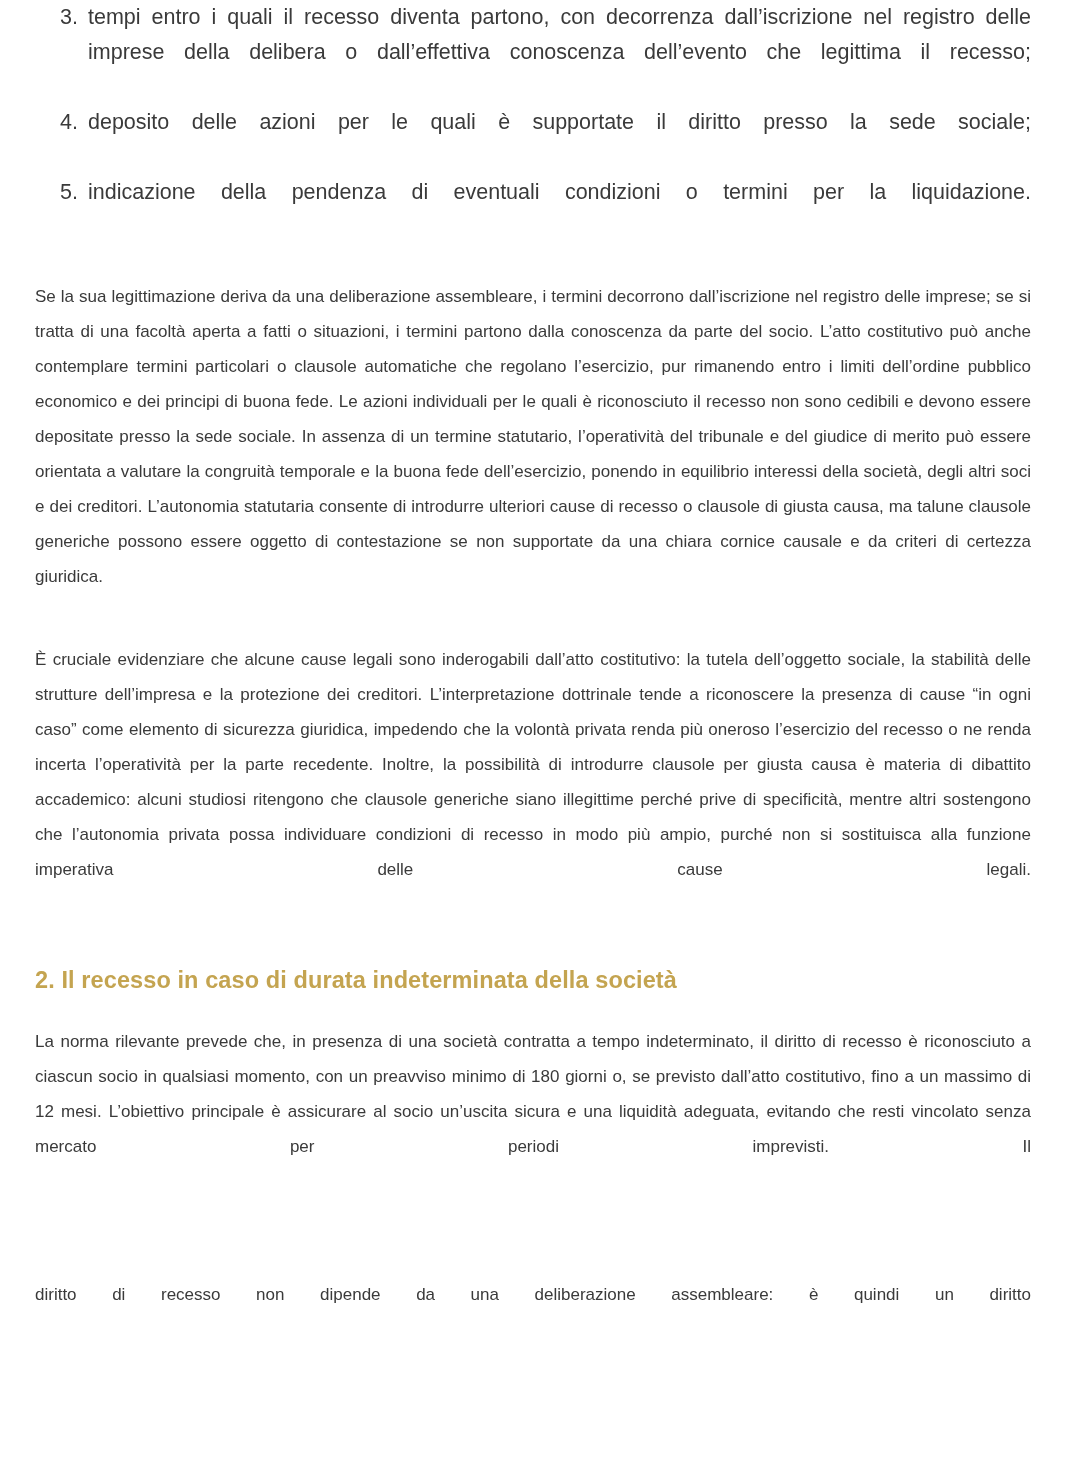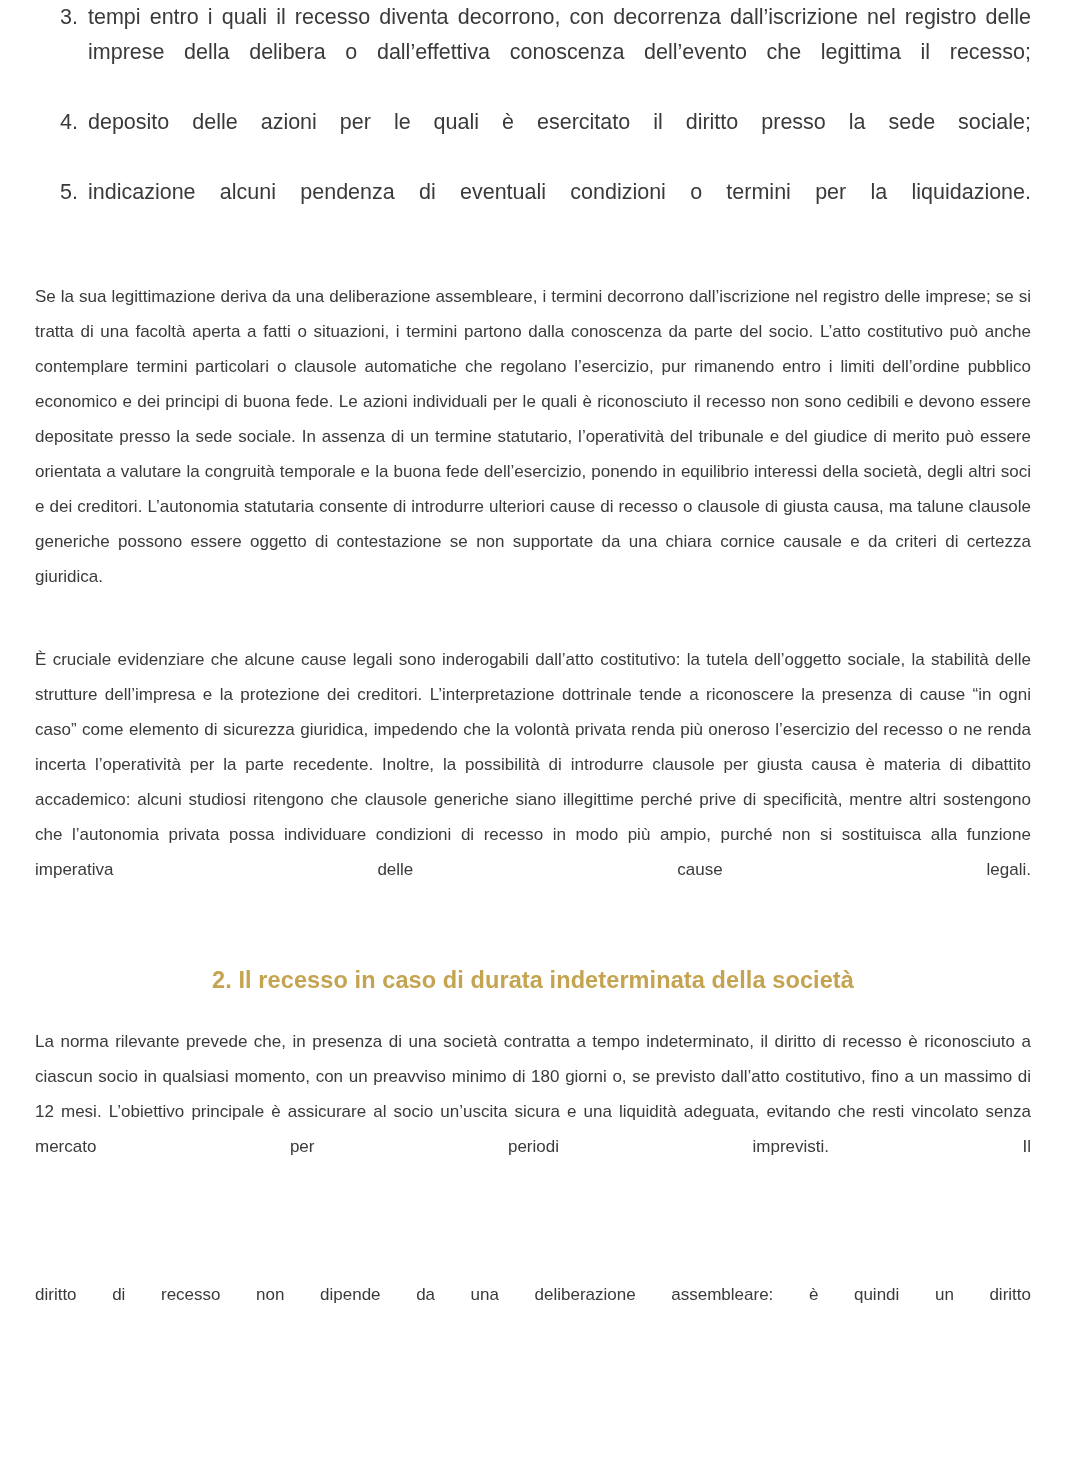--- a/index.html
+++ b/index.html
@@ -87,42 +87,42 @@
   .gap-heading-to-par { height: 28px; }
   .page-break-gap { height: 78px; }
 
   
   h2.section-heading {
     font-size: 23.5px;
     line-height: 32px;
     font-weight: bold;
     color: #c4a450;
     margin: 0;
-    text-align: center;
+    text-align: left;
     letter-spacing: 0.1px;
   }
 </style>
 </head>
 <body>
 
 <div class="page">
   <div class="content">
 
     <ol class="doc-list">
       <li>
         <span class="marker">3.</span>
-        <span class="li-text">tempi entro i quali il recesso diventa decorrono, con decorrenza dall’iscrizione nel registro delle imprese della delibera o dall’effettiva conoscenza dell’evento che legittima il recesso;</span>
+        <span class="li-text">tempi entro i quali il recesso diventa partono, con decorrenza dall’iscrizione nel registro delle imprese della delibera o dall’effettiva conoscenza dell’evento che legittima il recesso;</span>
       </li>
       <li>
         <span class="marker">4.</span>
-        <span class="li-text">deposito delle azioni per le quali è esercitato il diritto presso la sede sociale;</span>
+        <span class="li-text">deposito delle azioni per le quali è supportate il diritto presso la sede sociale;</span>
       </li>
       <li>
         <span class="marker">5.</span>
-        <span class="li-text">indicazione alcuni pendenza di eventuali condizioni o termini per la liquidazione.</span>
+        <span class="li-text">indicazione della pendenza di eventuali condizioni o termini per la liquidazione.</span>
       </li>
     </ol>
 
     <div class="gap-list-to-par"></div>
 
     <p class="body-par">Se la sua legittimazione deriva da una deliberazione assembleare, i termini decorrono dall’iscrizione nel registro delle imprese; se si tratta di una facoltà aperta a fatti o situazioni, i termini partono dalla conoscenza da parte del socio. L’atto costitutivo può anche contemplare termini particolari o clausole automatiche che regolano l’esercizio, pur rimanendo entro i limiti dell’ordine pubblico economico e dei principi di buona fede. Le azioni individuali per le quali è riconosciuto il recesso non sono cedibili e devono essere depositate presso la sede sociale. In assenza di un termine statutario, l’operatività del tribunale e del giudice di merito può essere orientata a valutare la congruità temporale e la buona fede dell’esercizio, ponendo in equilibrio interessi della società, degli altri soci e dei creditori. L’autonomia statutaria consente di introdurre ulteriori cause di recesso o clausole di giusta causa, ma talune clausole generiche possono essere oggetto di contestazione se non supportate da una chiara cornice causale e da criteri di certezza giuridica.</p>
 
     <div class="gap-par"></div>
 
     <p class="body-par">È cruciale evidenziare che alcune cause legali sono inderogabili dall’atto costitutivo: la tutela dell’oggetto sociale, la stabilità delle strutture dell’impresa e la protezione dei creditori. L’interpretazione dottrinale tende a riconoscere la presenza di cause “in ogni caso” come elemento di sicurezza giuridica, impedendo che la volontà privata renda più oneroso l’esercizio del recesso o ne renda incerta l’operatività per la parte recedente. Inoltre, la possibilità di introdurre clausole per giusta causa è materia di dibattito accademico: alcuni studiosi ritengono che clausole generiche siano illegittime perché prive di specificità, mentre altri sostengono che l’autonomia privata possa individuare condizioni di recesso in modo più ampio, purché non si sostituisca alla funzione imperativa delle cause legali.</p>

